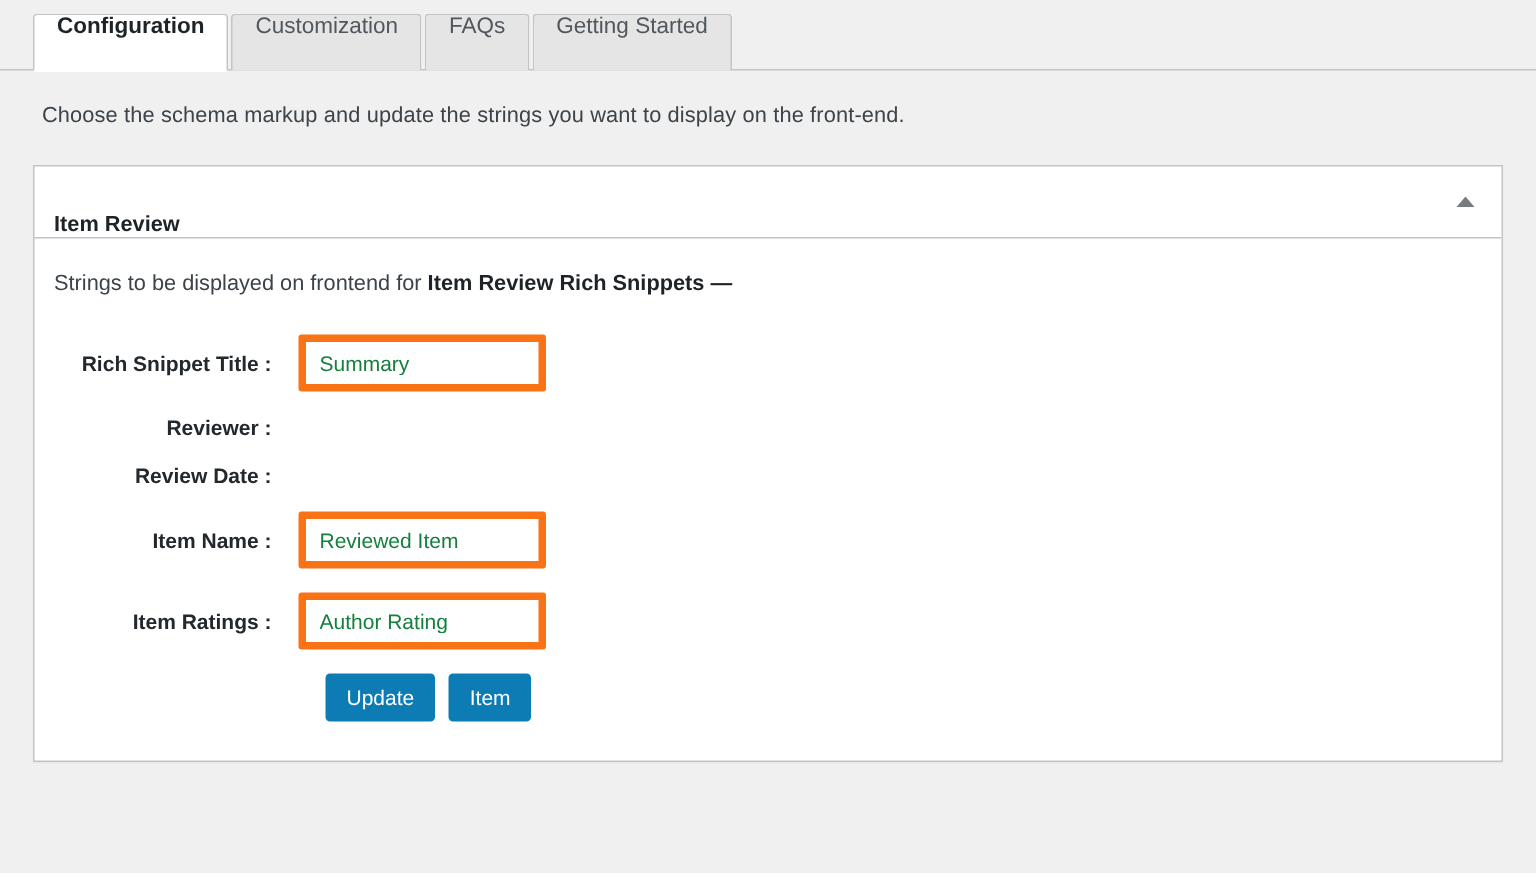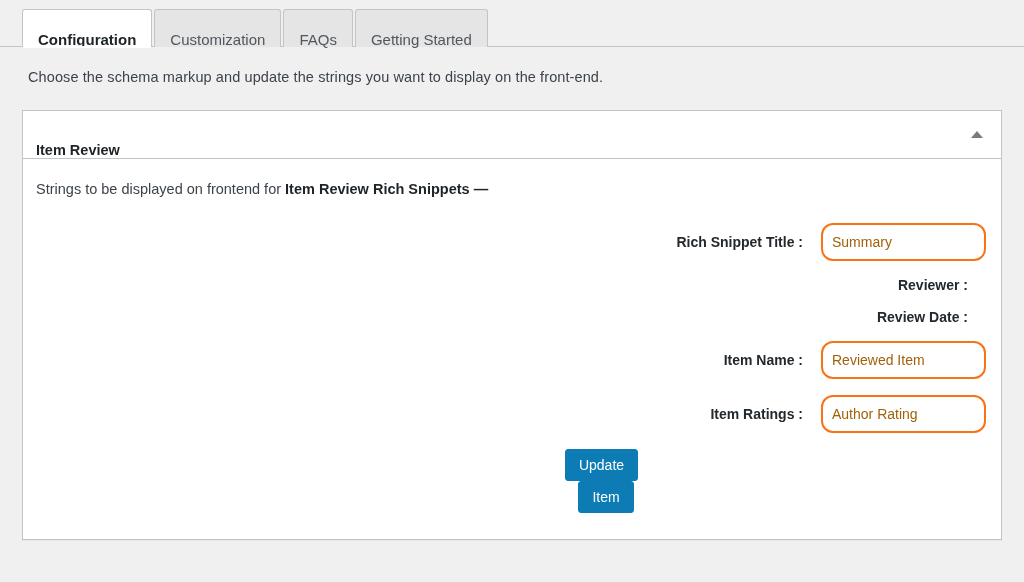--- a/index.html
+++ b/index.html
@@ -21,21 +21,21 @@
   .tab-strip {
     position: relative;
     height: 47px;
     padding-left: 22px;
     display: flex;
     align-items: flex-end;
     border-bottom: 1px solid #c3c4c7;
   }
   .tab {
     display: inline-flex;
-    align-items: flex-end;
+    align-items: flex-start;
     justify-content: center;
     height: 38px;
     padding: 0 15px;
     margin: 0 2px 0 0;
     font-size: 15px;
     line-height: 1;
     color: #50575e;
     background: #e5e5e5;
     border: 1px solid #c3c4c7;
     border-bottom: none;
@@ -121,50 +121,48 @@
     color: #3c434a;
     margin: 0 0 26px 0;
   }
   .panel-subtitle b { font-weight: bold; color: #1d2327; }
 
   
   .form-row {
     display: flex;
     align-items: center;
     margin-bottom: 16px;
-    justify-content: flex-end;
   }
   .form-label {
     width: 163px;
     text-align: right;
     padding-right: 18px;
     font-size: 14px;
     font-weight: bold;
     color: #23282d;
     white-space: nowrap;
   }
   .form-input {
     width: 165px;
     height: 38px;
     padding: 0 9px;
     font-family: "Liberation Sans", sans-serif;
     font-size: 14px;
-    color: #a16207;
-    background: #ffffff;
-    border: 2px solid #f97316;
-    border-radius: 12px;
+    color: #15803d;
+    background: #ffffff;
+    border: 5px solid #f97316;
+    border-radius: 2px;
     outline: none;
   }
   .form-input::placeholder { color: #2c3338; opacity: 1; }
 
   .actions {
     display: flex;
-    align-items: center;
+    align-items: flex-end;
     margin-left: 181px;
-    flex-direction: column;
   }
   .btn {
     display: inline-flex;
     align-items: center;
     justify-content: center;
     height: 32px;
     padding: 0 13px;
     font-family: "Liberation Sans", sans-serif;
     font-size: 14px;
     color: #ffffff;

